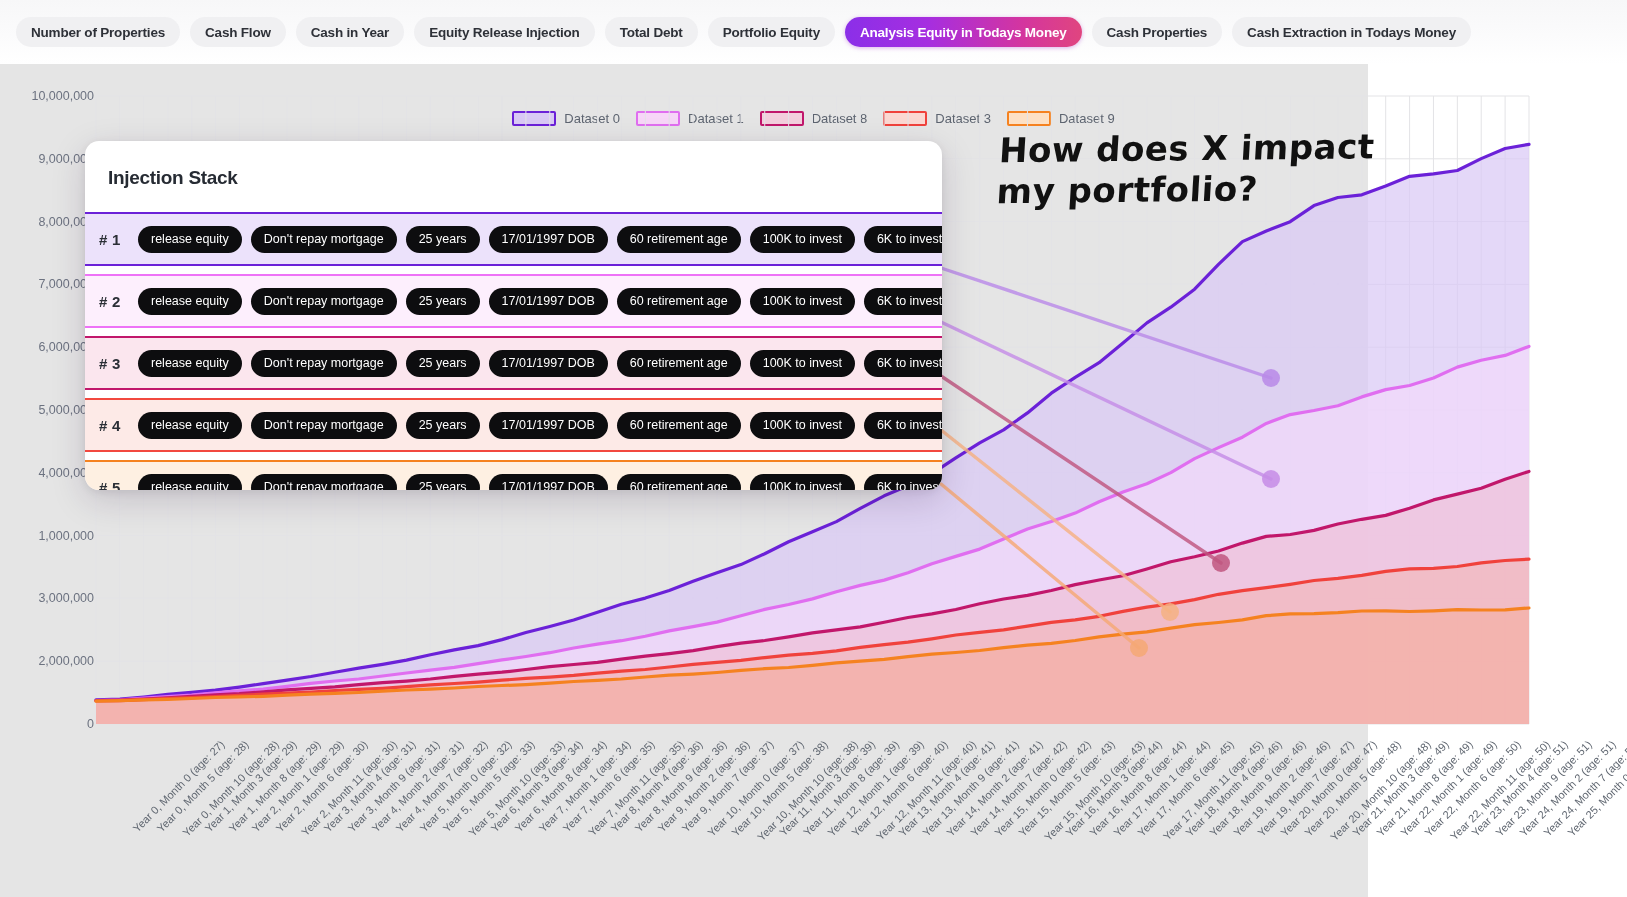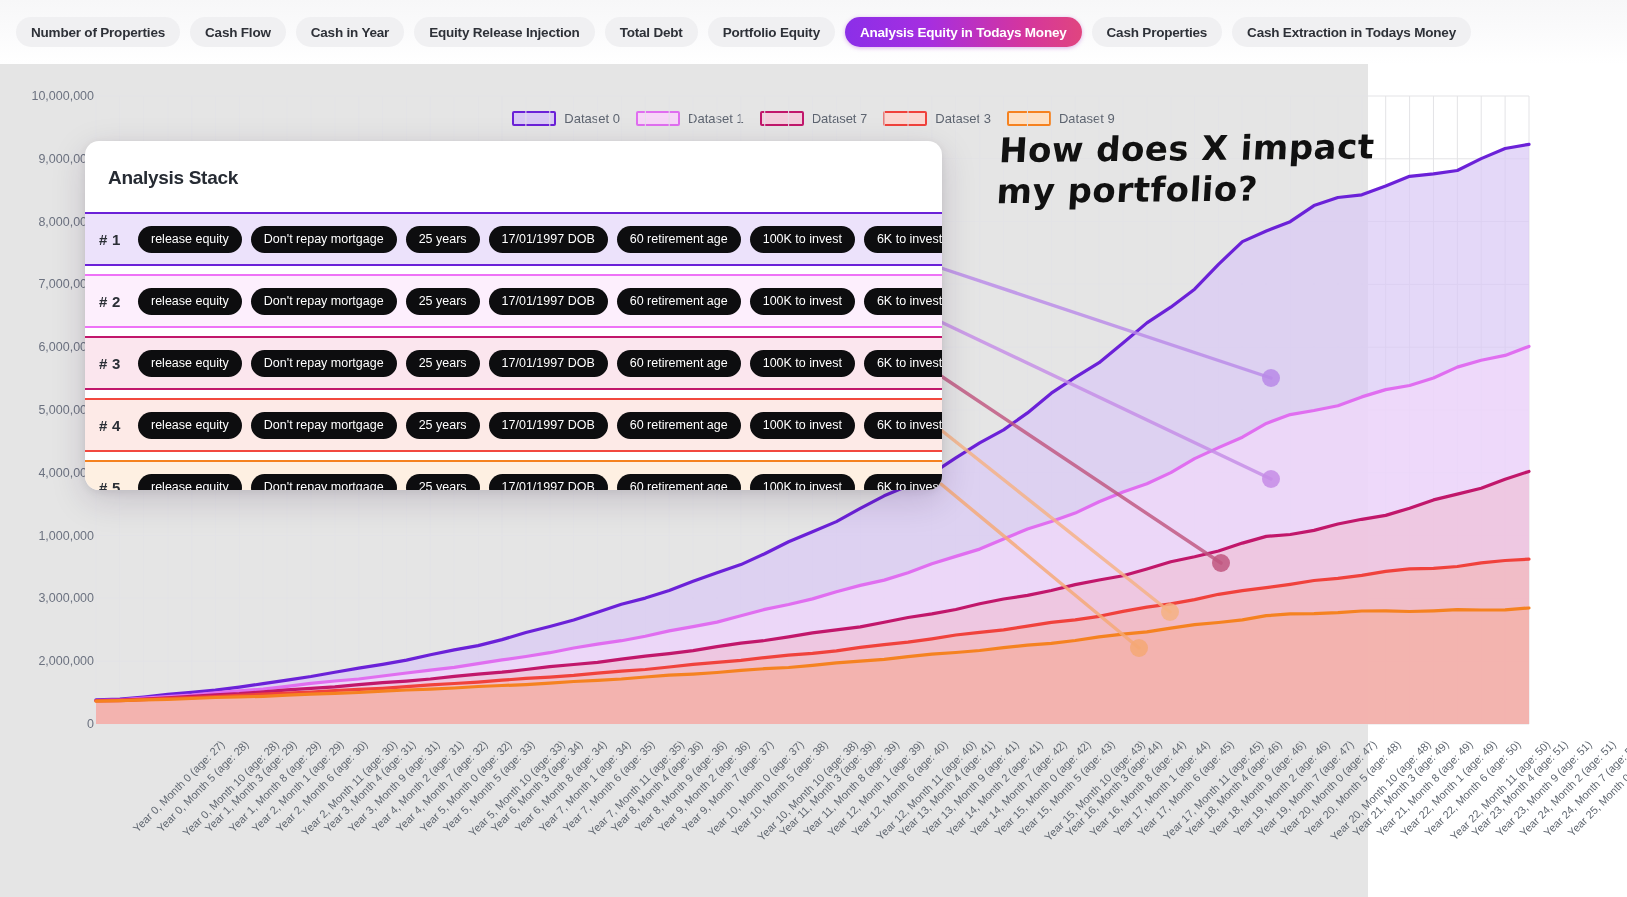--- a/index.html
+++ b/index.html
@@ -120,21 +120,21 @@
       <div class="legend-item">
         <div class="legend-swatch" style="background: rgb(217, 201, 245); border: 2.5px solid rgb(107, 33, 216);"></div>
         <span class="legend-label">Dataset 0</span>
       </div>
       <div class="legend-item">
         <div class="legend-swatch" style="background: rgb(247, 214, 248); border: 2.5px solid rgb(224, 110, 240);"></div>
         <span class="legend-label">Dataset 1</span>
       </div>
       <div class="legend-item">
         <div class="legend-swatch" style="background: rgb(243, 207, 221); border: 2.5px solid rgb(193, 23, 107);"></div>
-        <span class="legend-label">Dataset 7</span>
+        <span class="legend-label">Dataset 8</span>
       </div>
       <div class="legend-item">
         <div class="legend-swatch" style="background: rgb(251, 216, 210); border: 2.5px solid rgb(240, 66, 60);"></div>
         <span class="legend-label">Dataset 3</span>
       </div>
       <div class="legend-item">
         <div class="legend-swatch" style="background: rgb(253, 224, 196); border: 2.5px solid rgb(245, 130, 32);"></div>
         <span class="legend-label">Dataset 9</span>
       </div>
     </div>
@@ -315,21 +315,21 @@
         <div class="xlabel" style="left: 1527px; top: 648px;">Year 25, Month 0 (age: 52)</div>
       </div>
   </div>
 
   <div id="annotation">
     <span class="ln1">How does X impact</span>
     <span class="ln2">my portfolio?</span>
   </div>
 
   <div id="panel">
-    <div id="panel-title">Analysis Stack</div>
+    <div id="panel-title">Injection Stack</div>
     <div id="rows">
         <div class="row" style="background: rgb(236, 226, 251); border-top-color: rgb(107, 33, 216); border-bottom-color: rgb(107, 33, 216);">
           <div class="row-num"># 1</div>
           <span class="chip">release equity</span>
           <span class="chip">Don't repay mortgage</span>
           <span class="chip">25 years</span>
           <span class="chip">17/01/1997 DOB</span>
           <span class="chip">60 retirement age</span>
           <span class="chip">100K to invest</span>
           <span class="chip">6K to invest per year</span>

